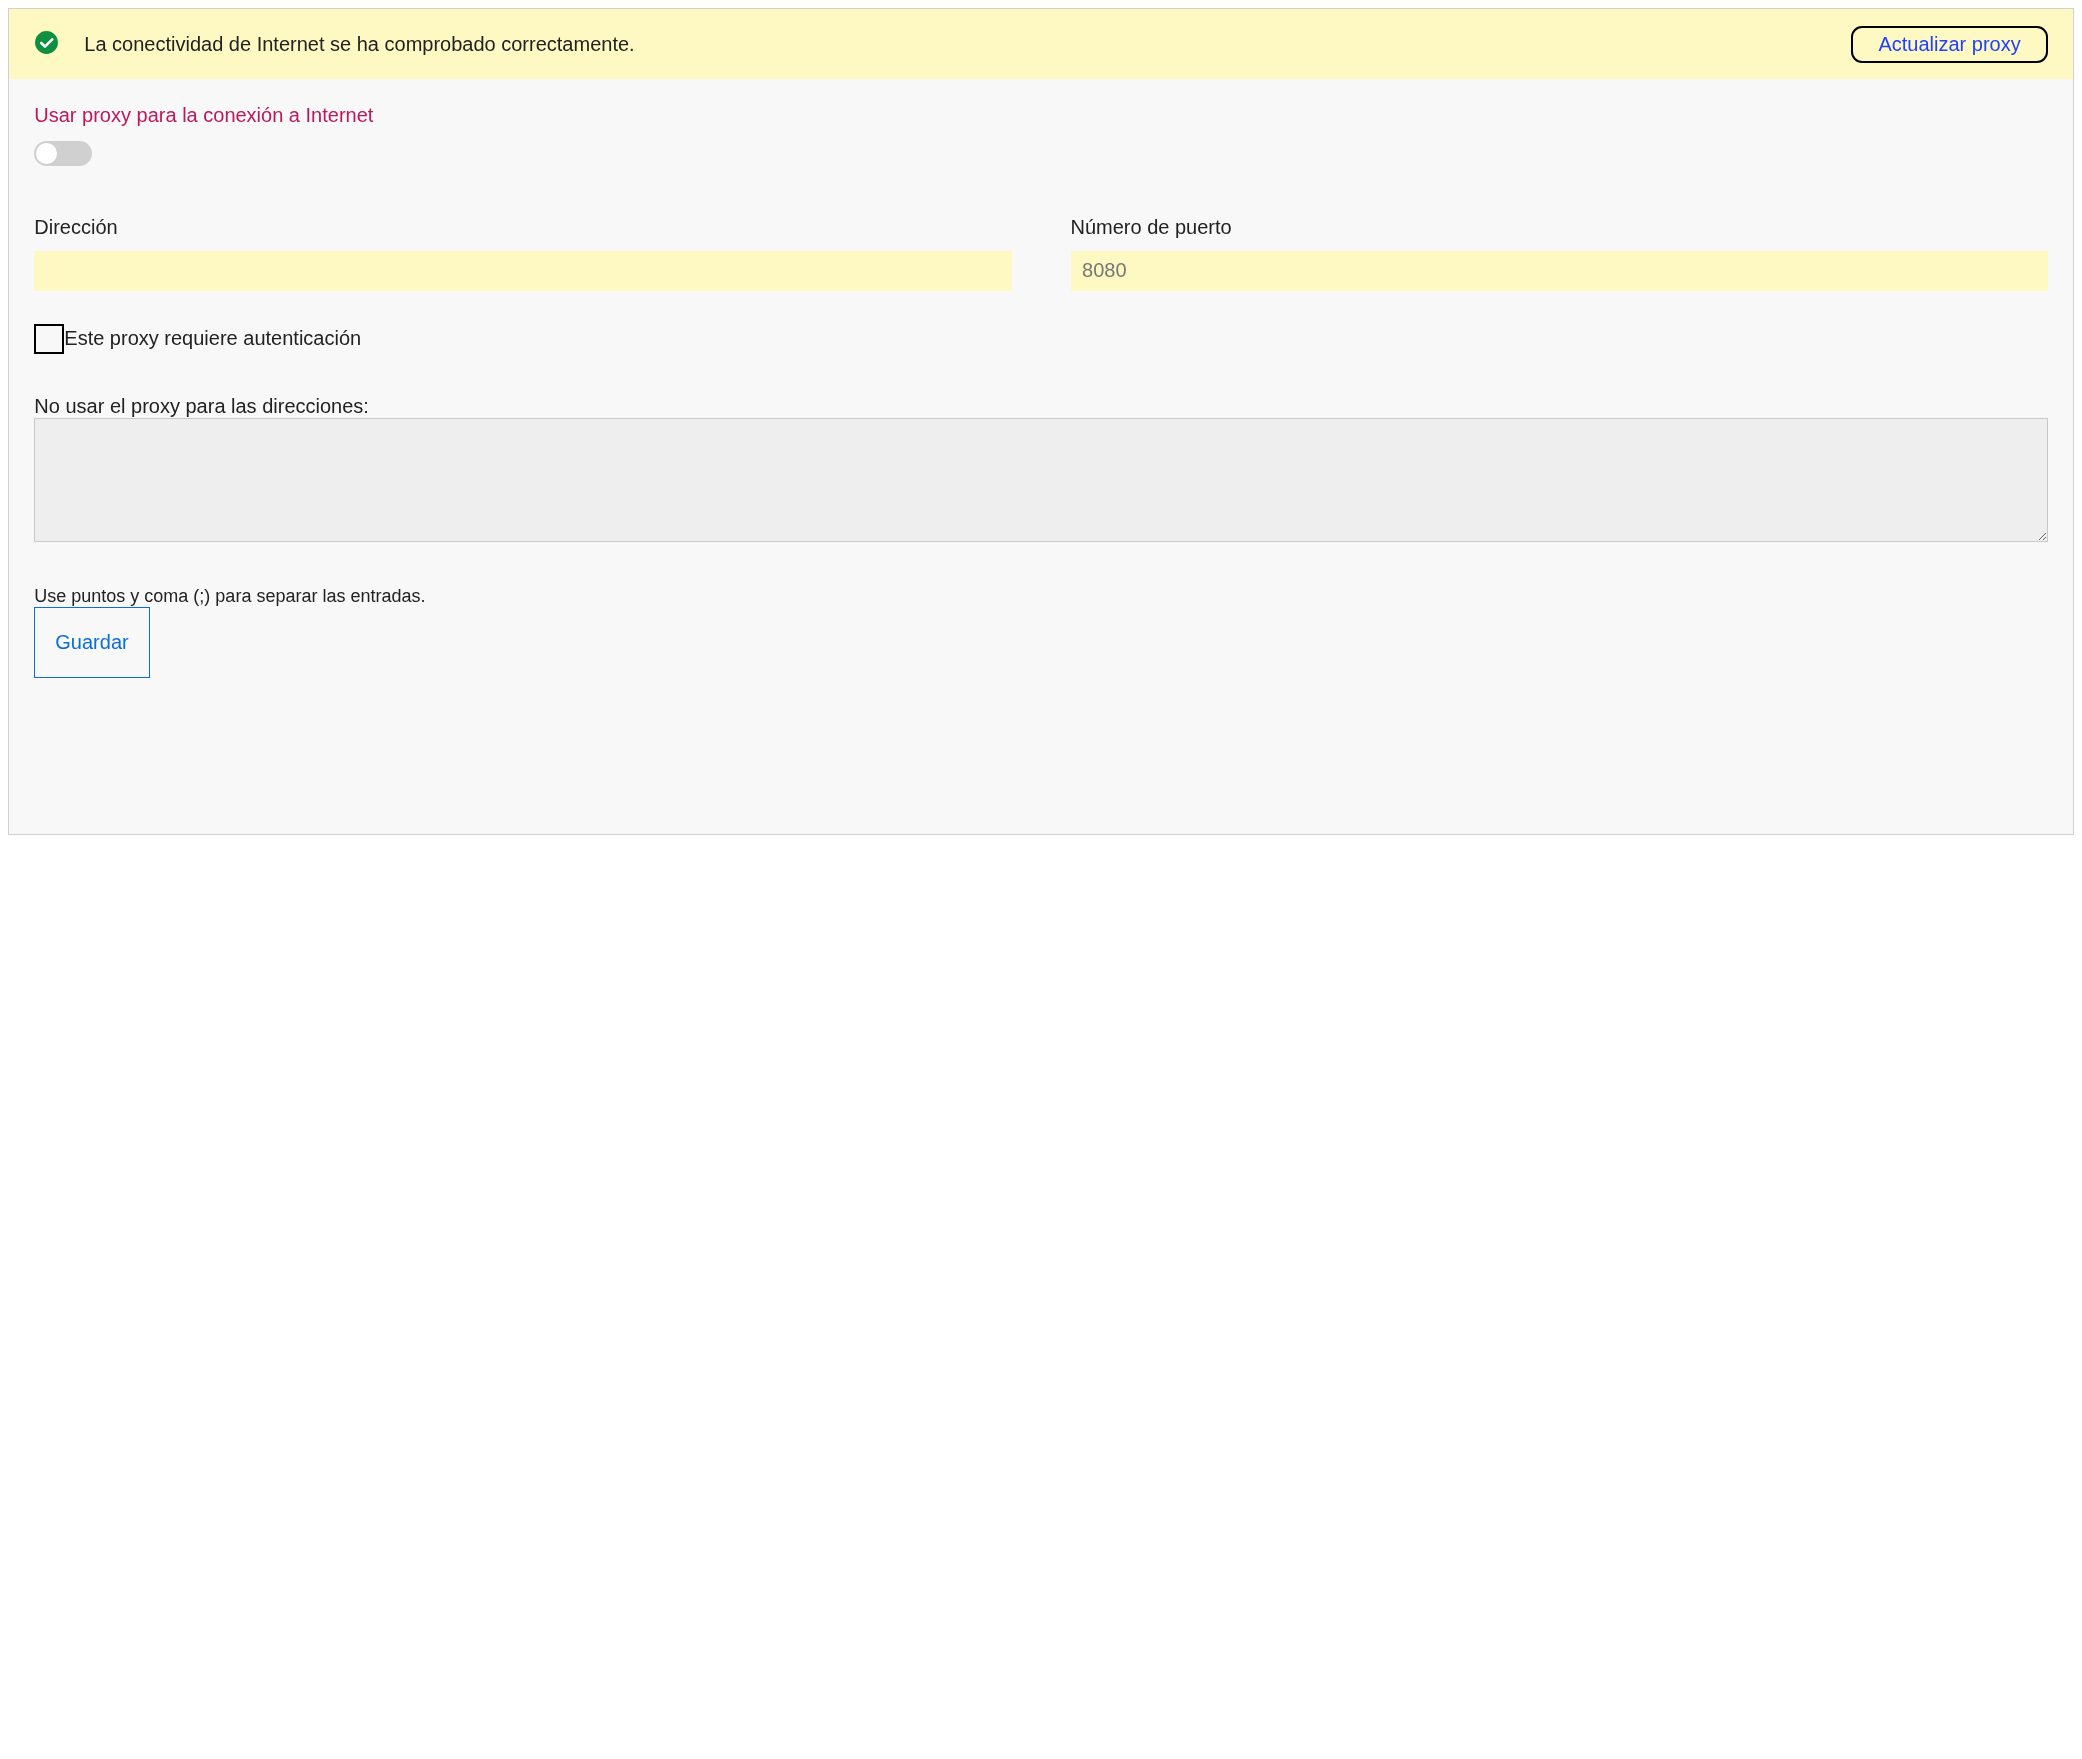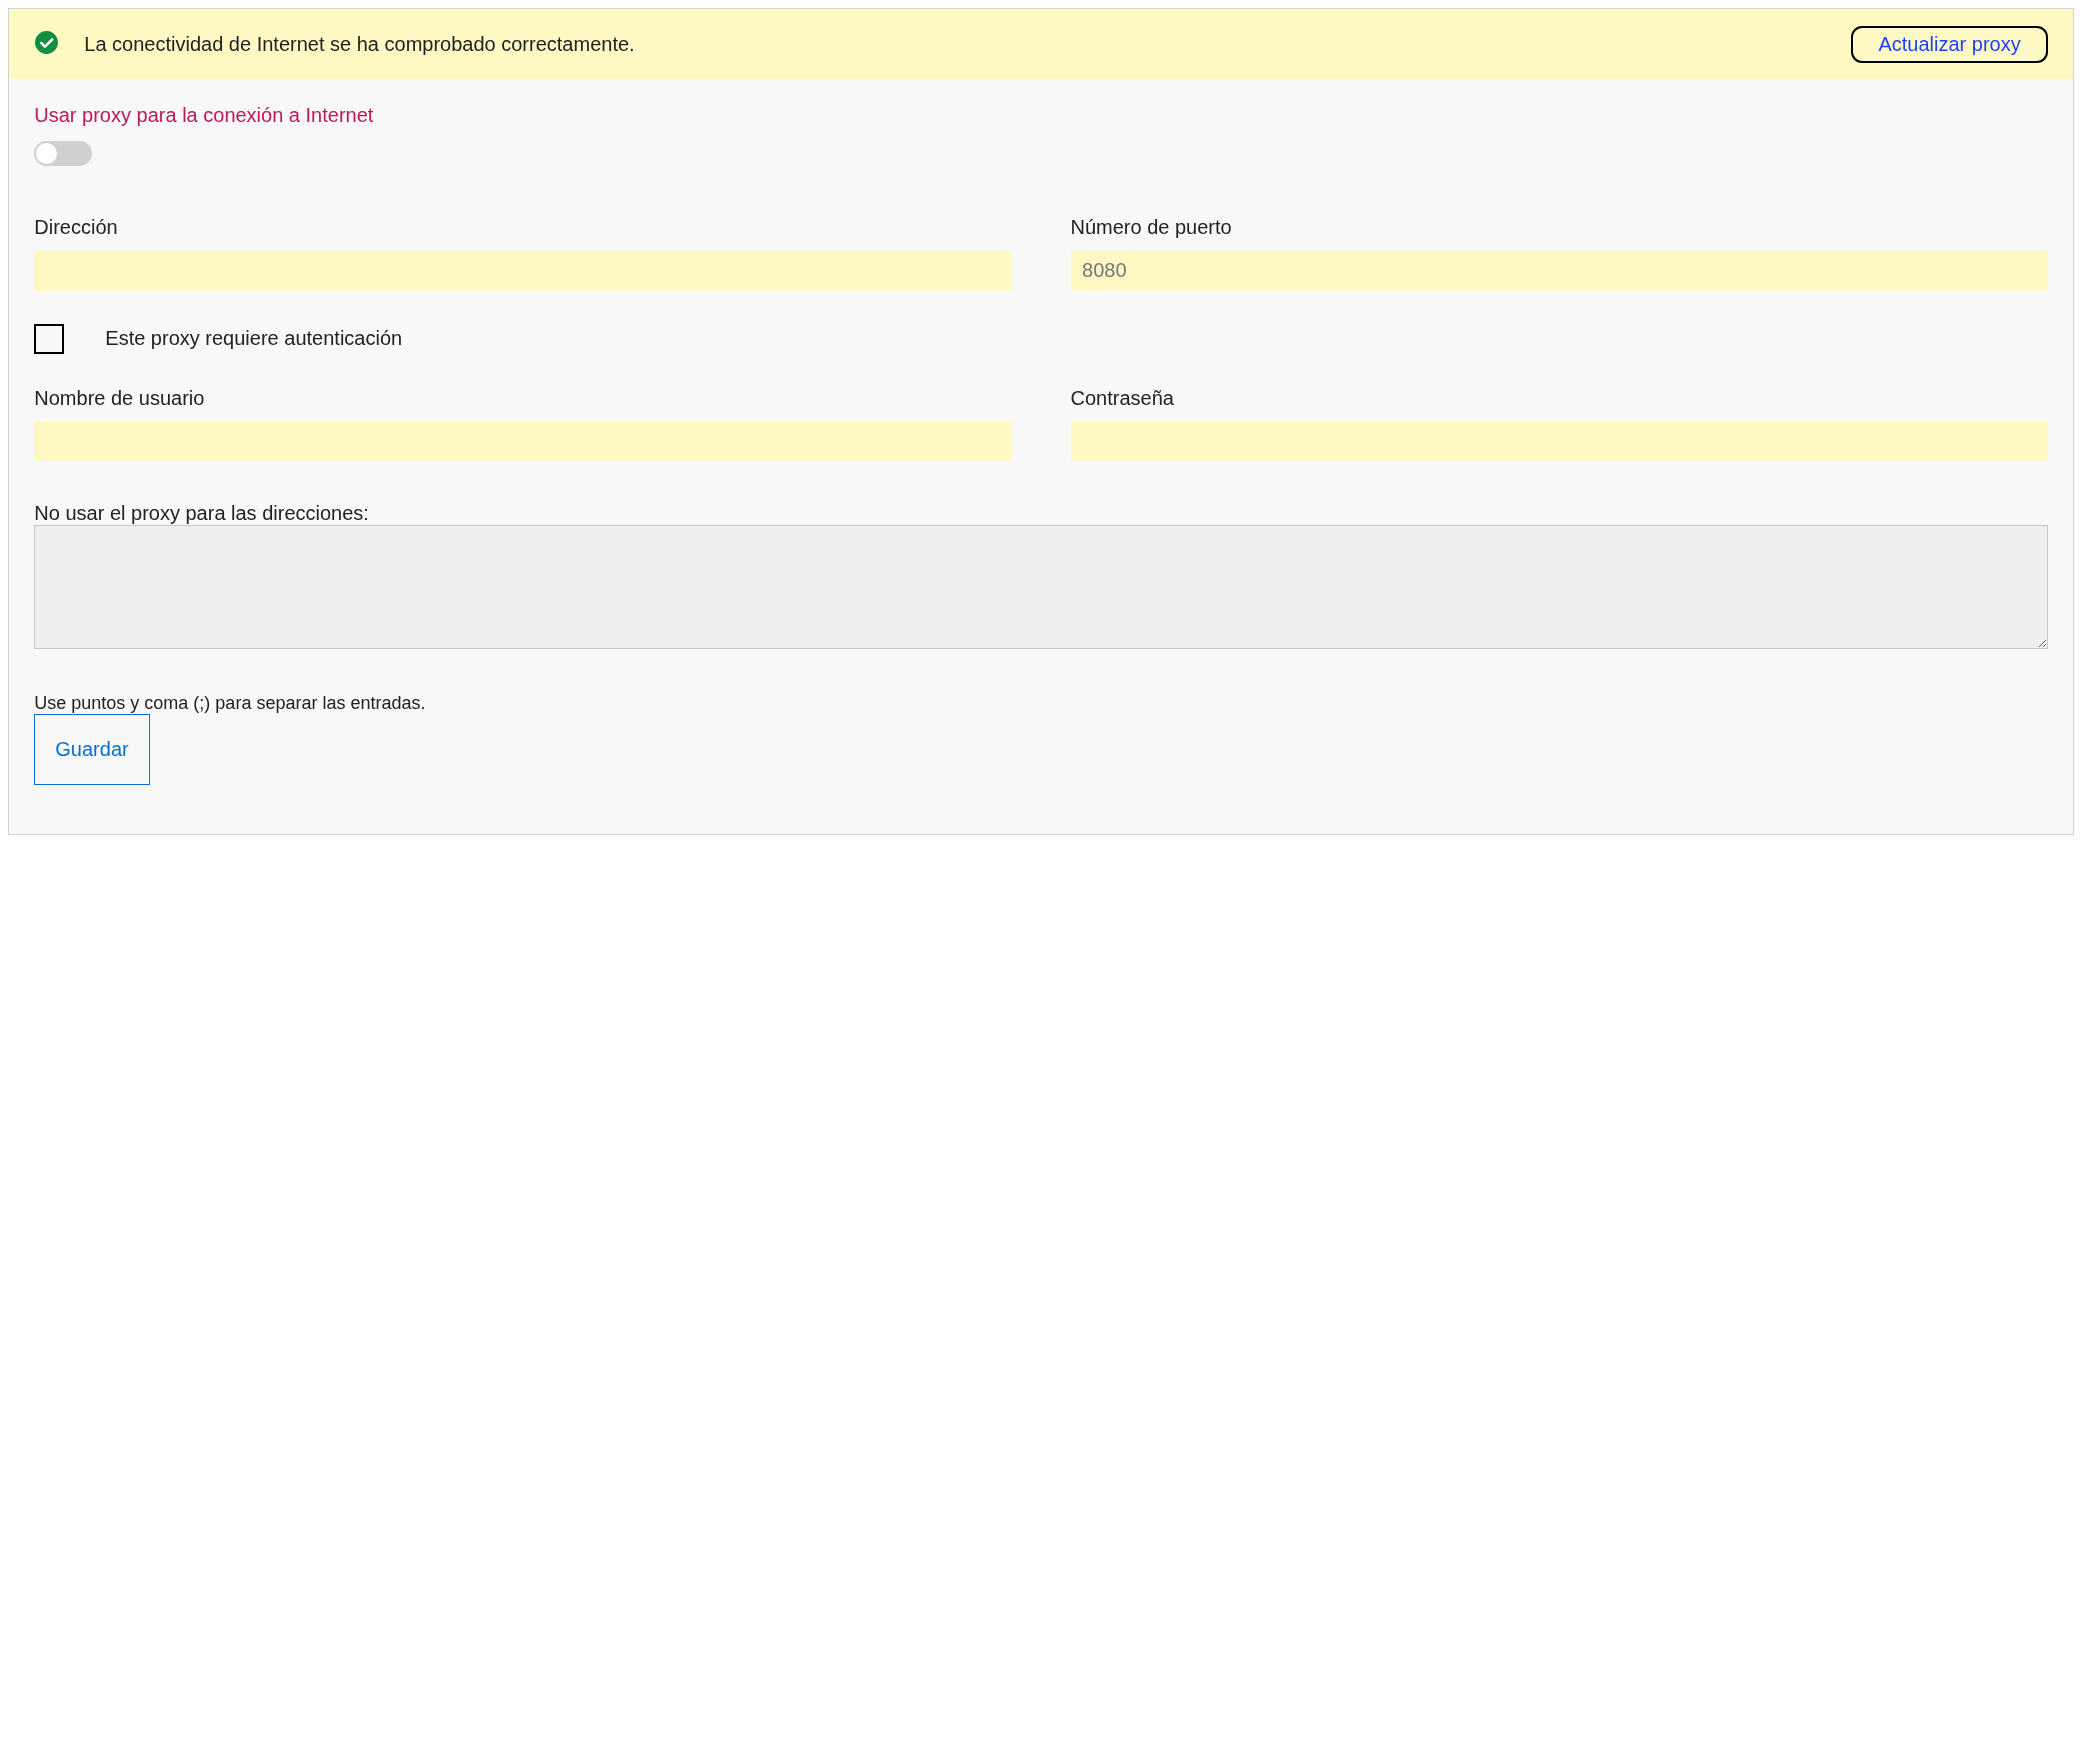--- a/index.html
+++ b/index.html
@@ -94,21 +94,20 @@
       font-size: 20px;
       color: #777;
       font-family: inherit;
     }
     .text-input::placeholder {
       color: #777;
     }
     .checkbox-row {
       display: flex;
       align-items: center;
-      gap: 41px;
       margin-bottom: 33px;
     }
     .checkbox {
       width: 30px;
       height: 30px;
       border: 2.5px solid #000;
       background: transparent;
       cursor: pointer;
       flex-shrink: 0;
     }
@@ -181,30 +180,20 @@
         <label class="field-label">Número de puerto</label>
         <input type="text" class="text-input" placeholder="8080" style="">
       </div>
     </div>
 
     <div class="checkbox-row">
       <div class="checkbox"></div>
       <span class="checkbox-label">Este proxy requiere autenticación</span>
     </div>
 
-    <div class="row">
-      <div class="field">
-        <label class="field-label">Nombre de usuario</label>
-        <input type="text" class="text-input" value="" style="">
-      </div>
-      <div class="field">
-        <label class="field-label">Contraseña</label>
-        <input type="password" class="text-input" value="" style="">
-      </div>
-    </div>
 
     <div class="bypass-section">
       <label class="bypass-label">No usar el proxy para las direcciones:</label>
       <textarea class="bypass-textarea" style=""></textarea>
       <div class="hint-text">Use puntos y coma (;) para separar las entradas.</div>
       <button class="save-btn">Guardar</button>
     </div>
 
   </div>
 </div>

